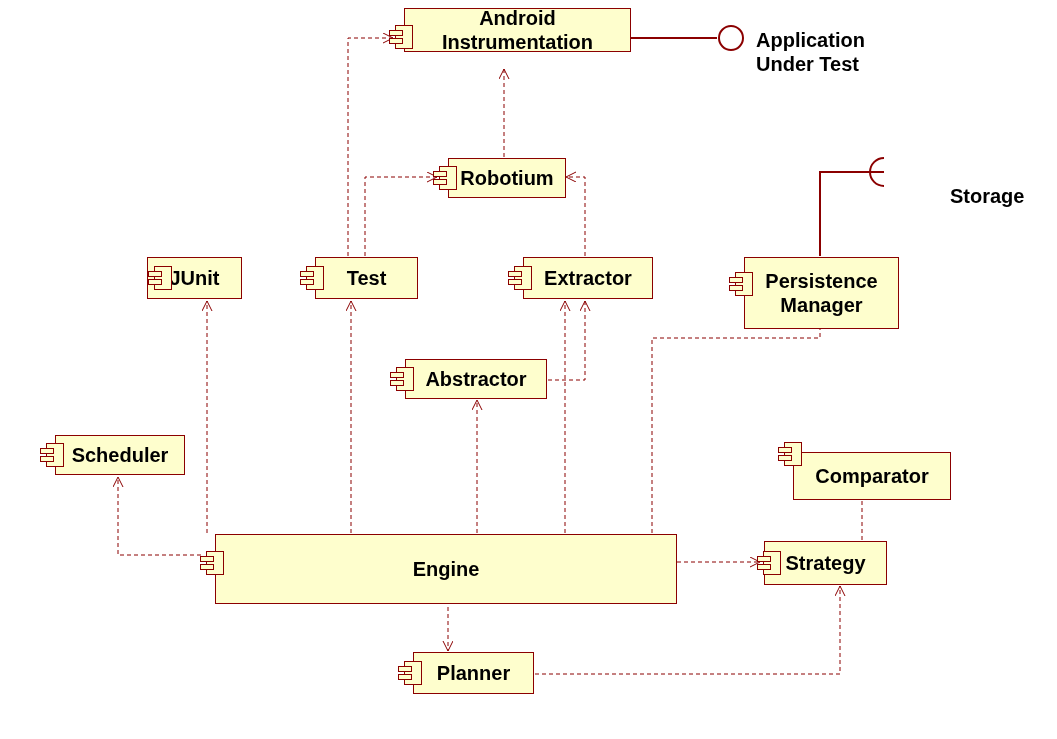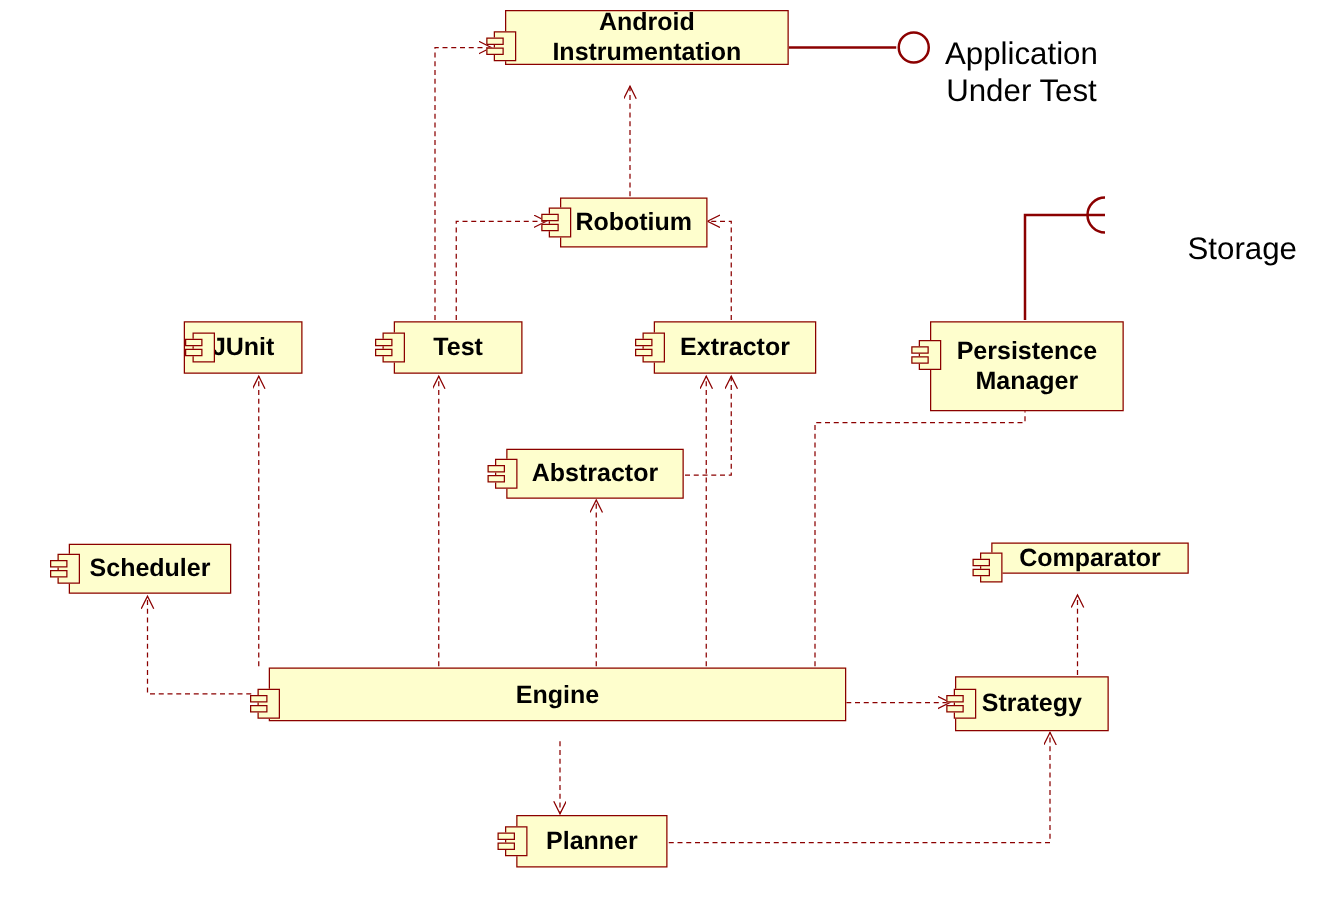--- a/index.html
+++ b/index.html
@@ -40,25 +40,24 @@
     width: 14px;
     height: 6px;
     background: #fefecd;
     border: 1px solid #8b0000;
     box-sizing: border-box;
   }
   .port::before { top: 4px; }
   .port::after { bottom: 4px; }
   .label {
     position: absolute;
-    font-weight: normal;
-    font-size: 25px;
+    font-weight: bold;
+    font-size: 20px;
     color: #000;
     line-height: 1.2;
-    text-align: center;
   }
   svg.connectors {
     position: absolute;
     left: 0; top: 0;
     width: 1057px;
     height: 739px;
     pointer-events: none;
   }
 </style>
 </head>
@@ -143,26 +142,26 @@
 <div class="component" style="left:405px; top:359px; width:142px; height:40px;align-items:center;">
   <span>Abstractor</span>
 </div>
 <div class="port" style="left:396px; top:367px;"></div>
 
 <div class="component" style="left:55px; top:435px; width:130px; height:40px;">
   <span>Scheduler</span>
 </div>
 <div class="port" style="left:46px; top:443px;"></div>
 
-<div class="component" style="left:793px; top:434px; width:158px; height:25px;">
+<div class="component" style="left:793px; top:452px; width:158px; height:48px;">
   <span>Comparator</span>
 </div>
 <div class="port" style="left:784px; top:442px;"></div>
 
-<div class="component" style="left:215px; top:534px; width:462px; height:43px;">
+<div class="component" style="left:215px; top:534px; width:462px; height:70px;">
   <span>Engine</span>
 </div>
 <div class="port" style="left:206px; top:551px;"></div>
 
 <div class="component" style="left:764px; top:541px; width:123px; height:44px;">
   <span>Strategy</span>
 </div>
 <div class="port" style="left:763px; top:551px;"></div>
 
 <div class="component" style="left:413px; top:652px; width:121px; height:42px;">

